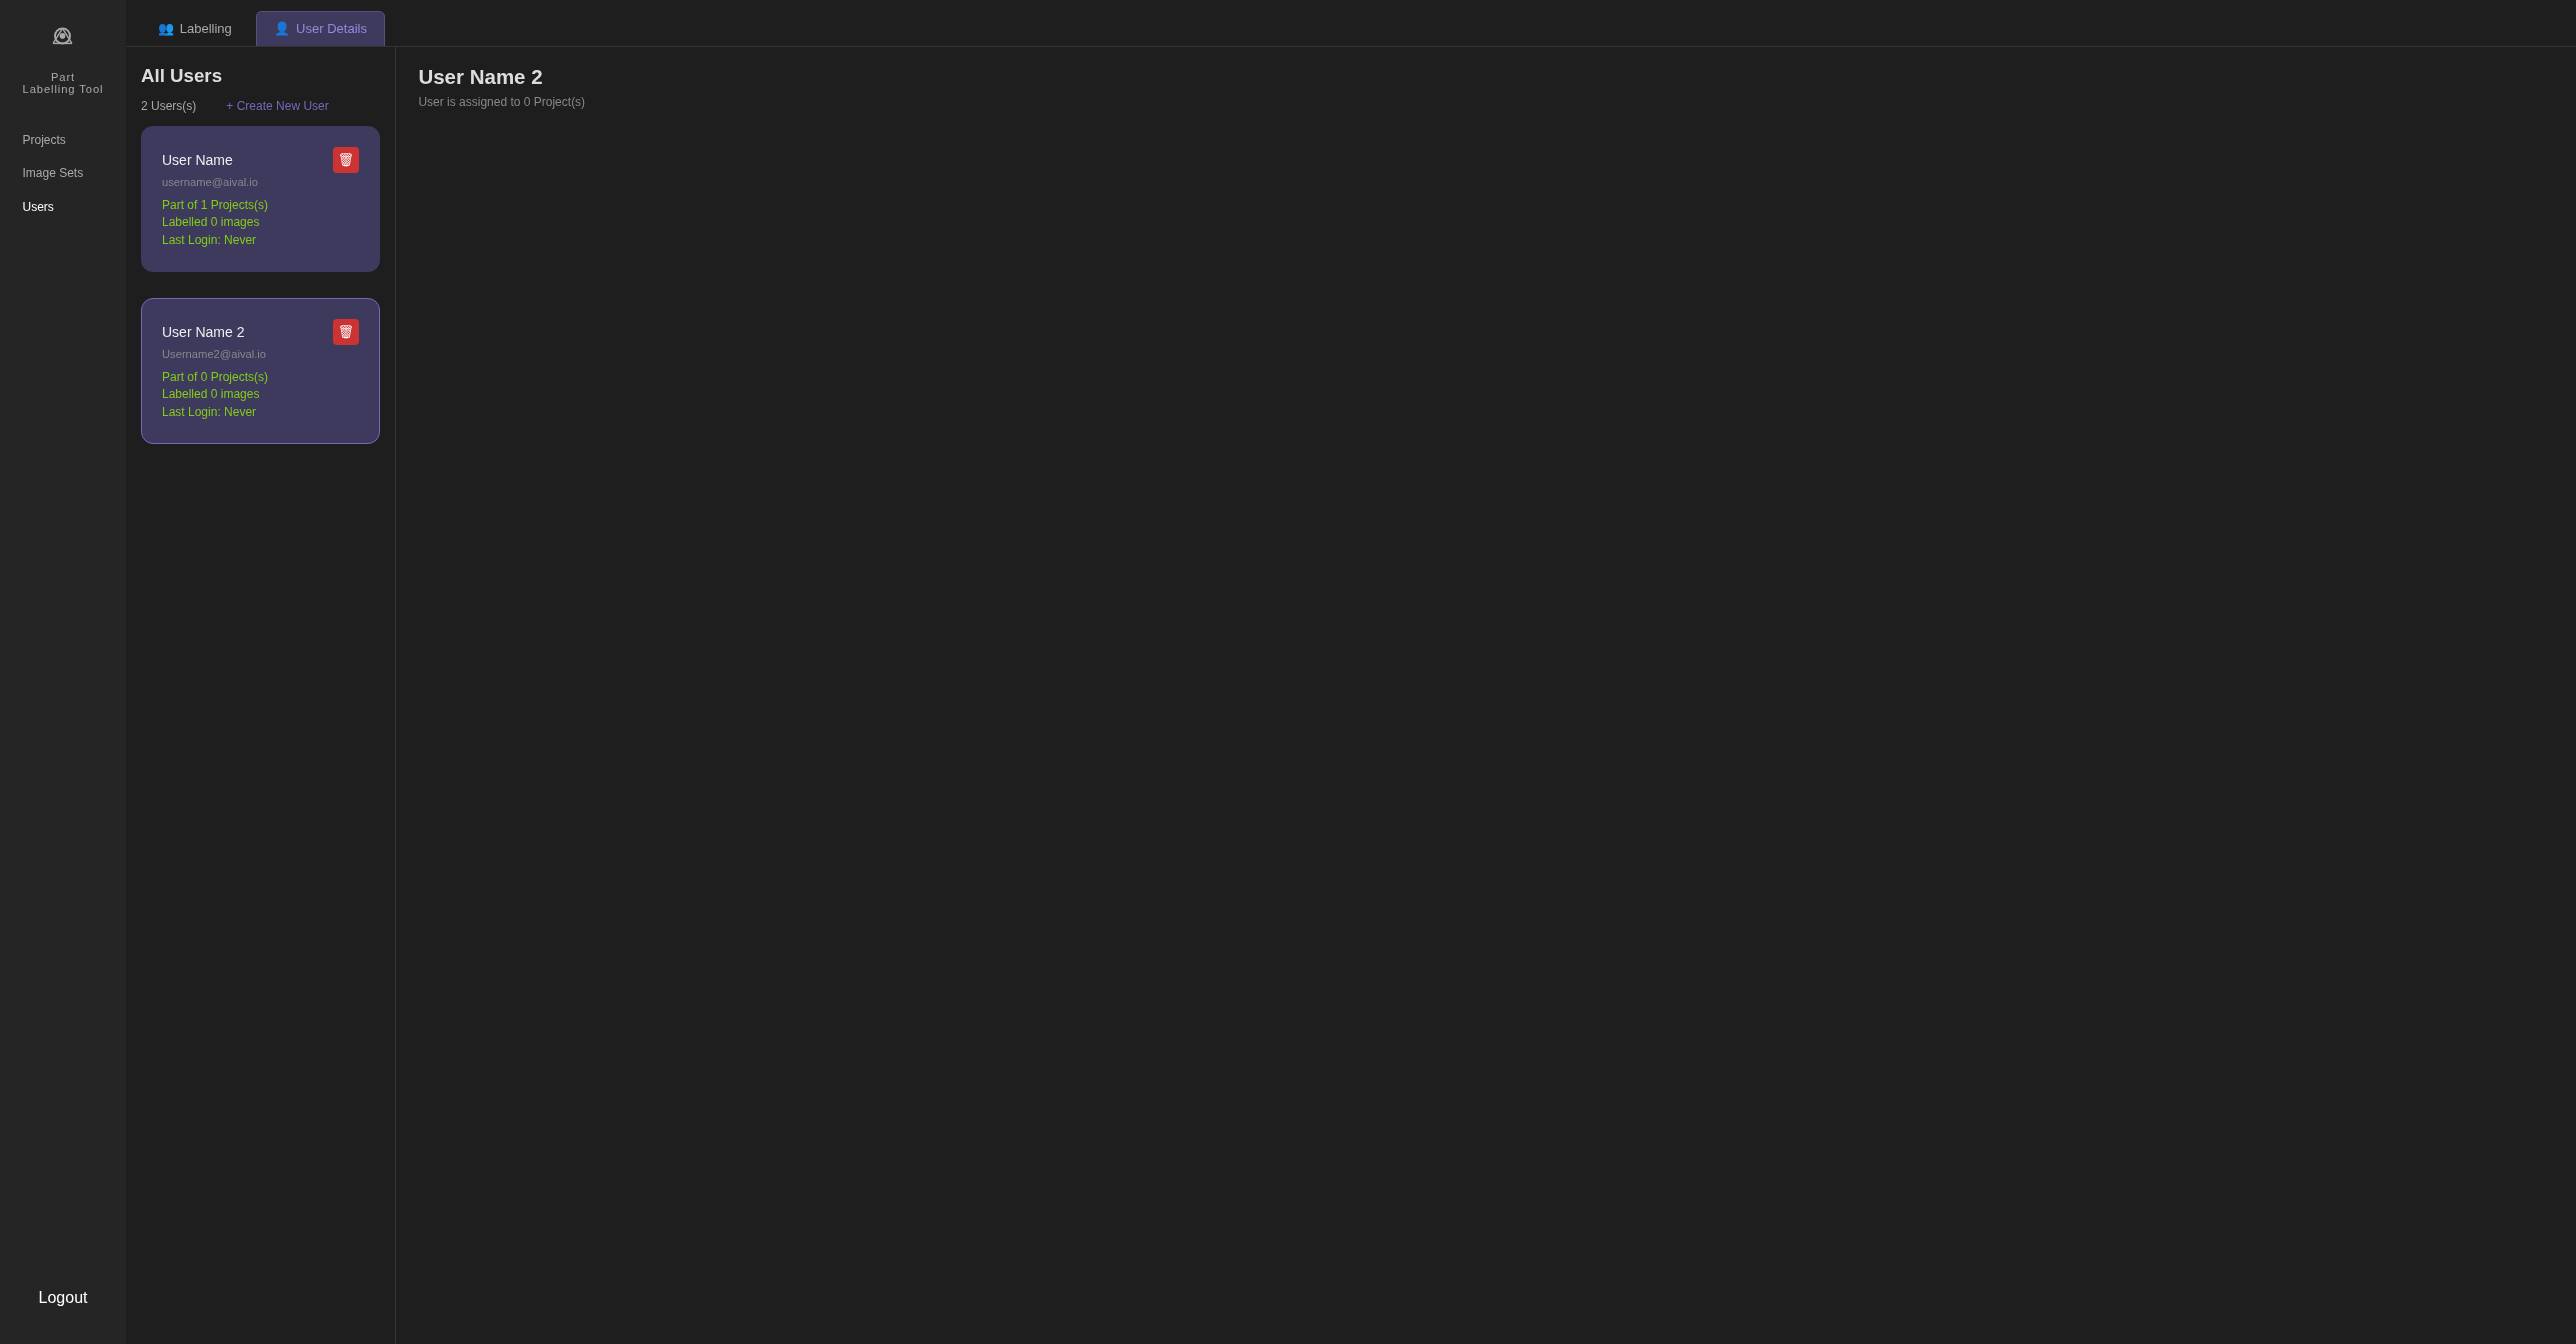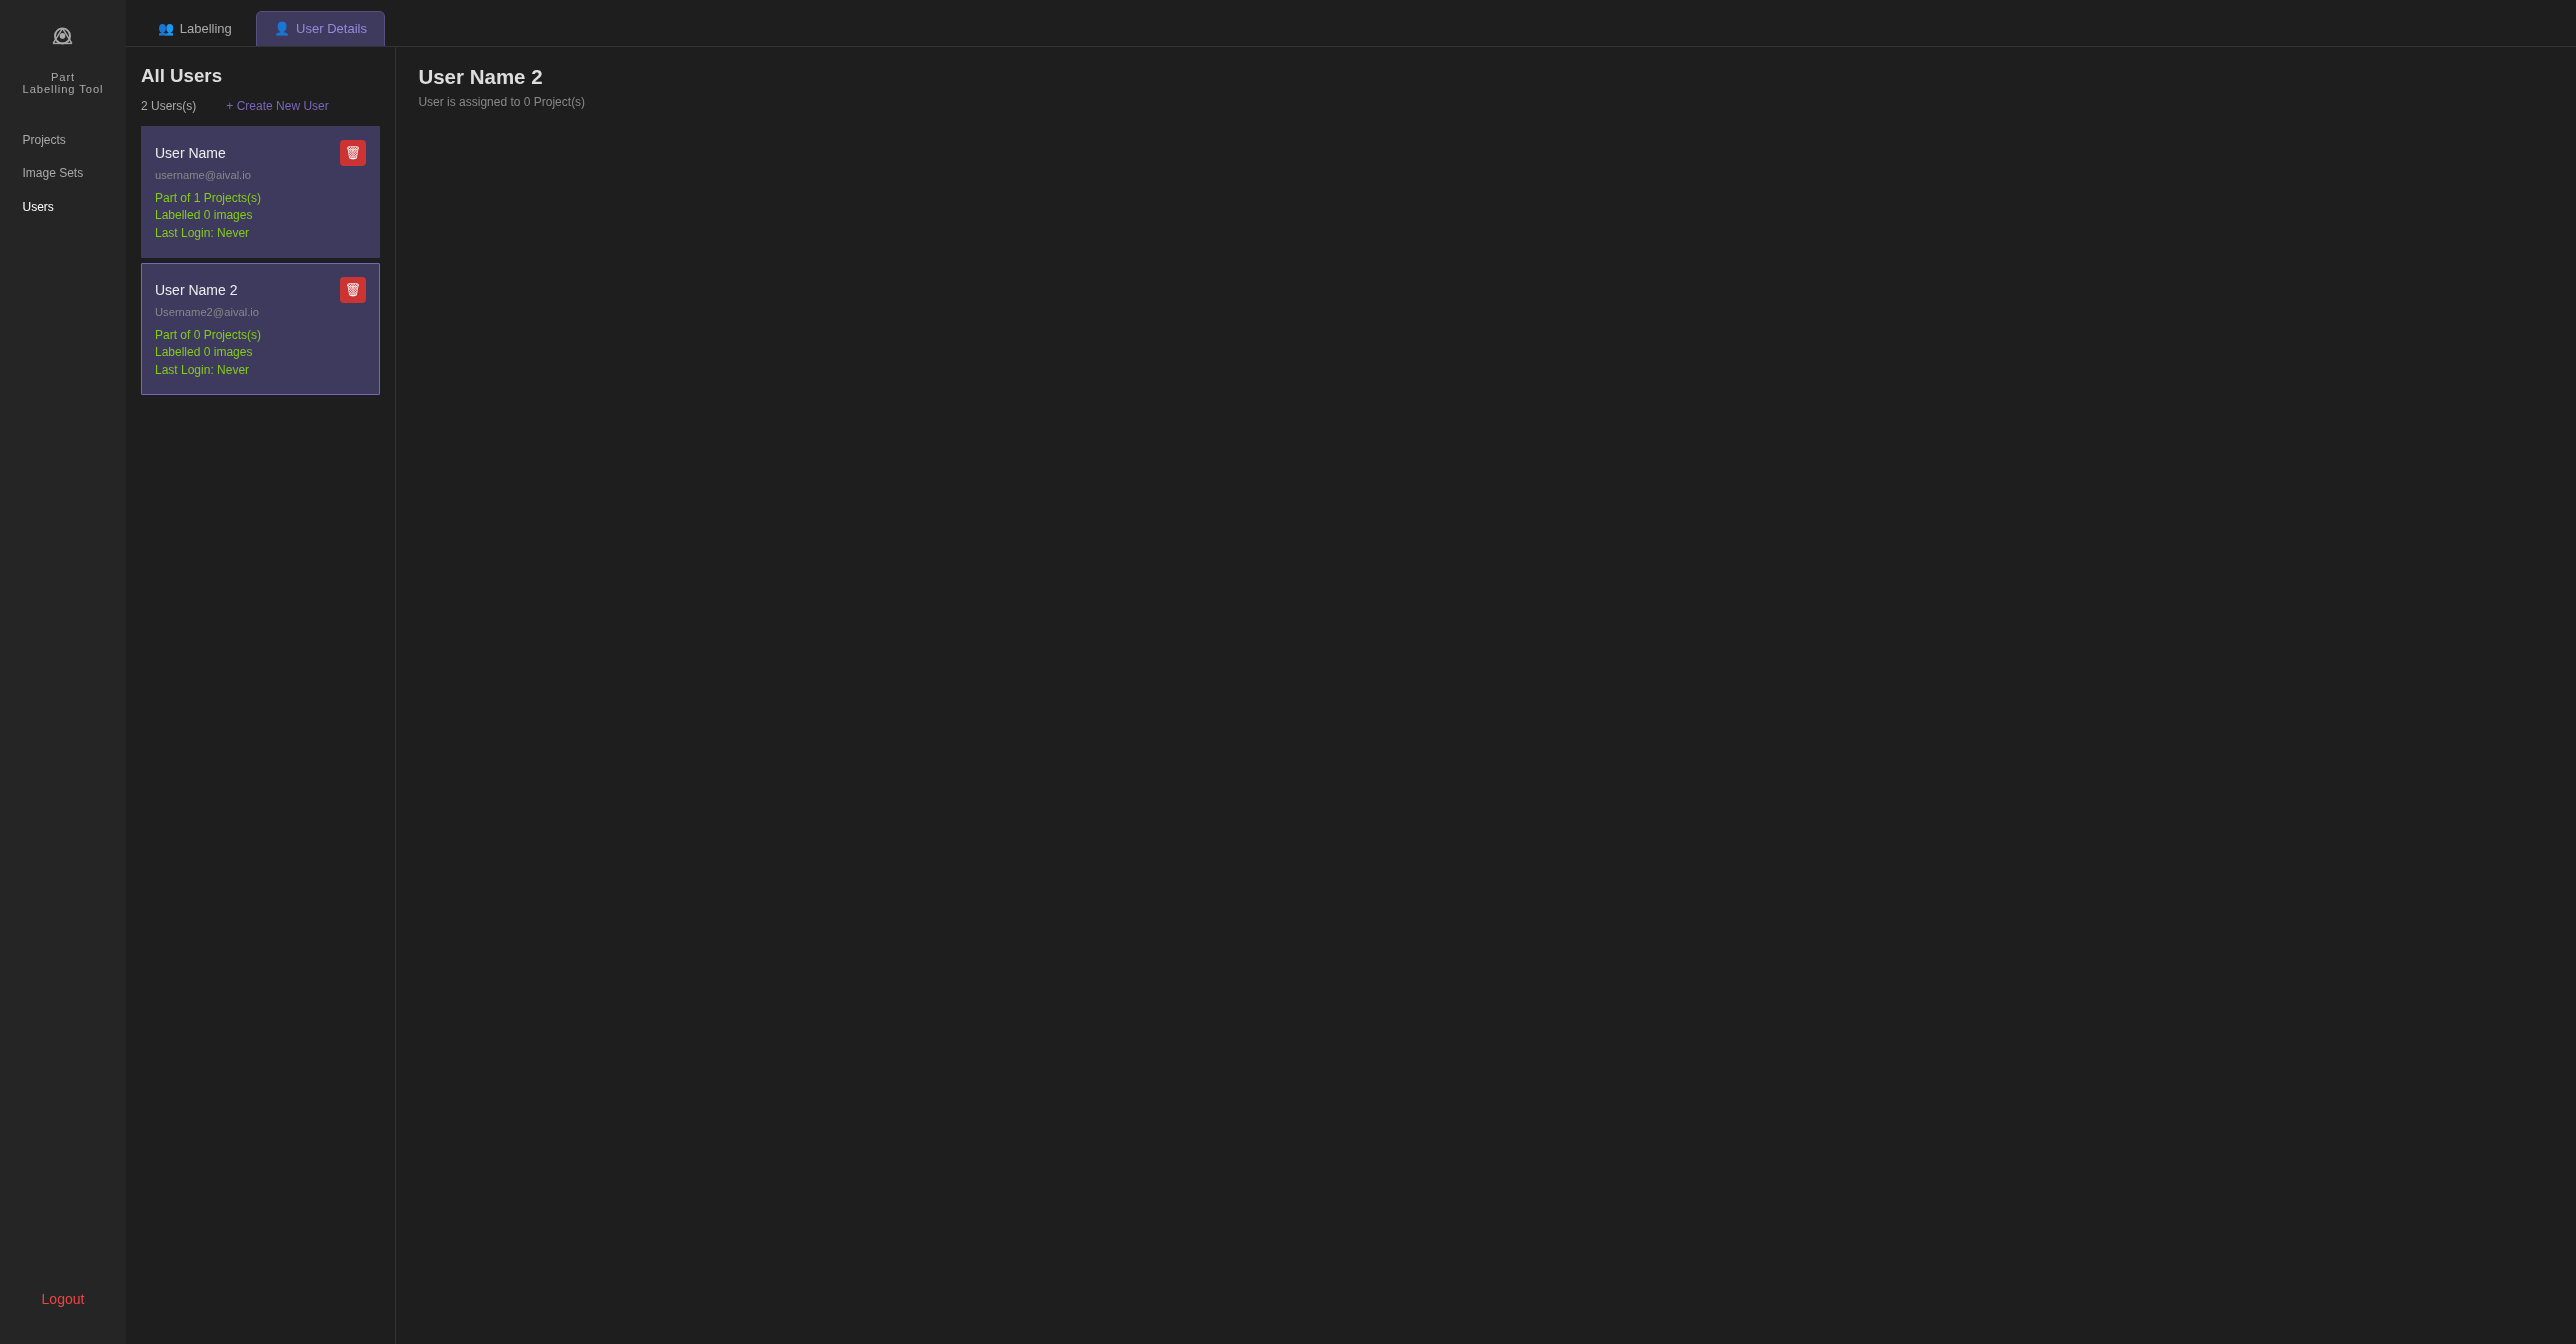--- a/index.html
+++ b/index.html
@@ -65,22 +65,22 @@
       color: #fff;
     }
 
     .sidebar-spacer {
       flex: 1;
     }
 
     .logout-btn {
       padding: 9.3px 15px;
       cursor: pointer;
-      color: #ef4444;
-      font-size: 14px;
+      color: #ffffff;
+      font-size: 16px;
       margin-bottom: 9.3px;
     }
 
     
     .main {
       flex: 1;
       display: flex;
       flex-direction: column;
       overflow: hidden;
     }
@@ -149,23 +149,23 @@
 
     .create-user-link {
       font-size: 12px;
       color: #7766bb;
       cursor: pointer;
       text-decoration: none;
     }
 
     .user-card {
       background: #3d3a5e;
-      border-radius: 1px;
-      padding: 13px;
-      margin-bottom: 5px;
+      border-radius: 12px;
+      padding: 20px;
+      margin-bottom: 26px;
       cursor: pointer;
       position: relative;
       border: 0.9px solid transparent;
     }
 
     .user-card.selected {
       border-color: #7766bb;
     }
 
     .user-card-header {

